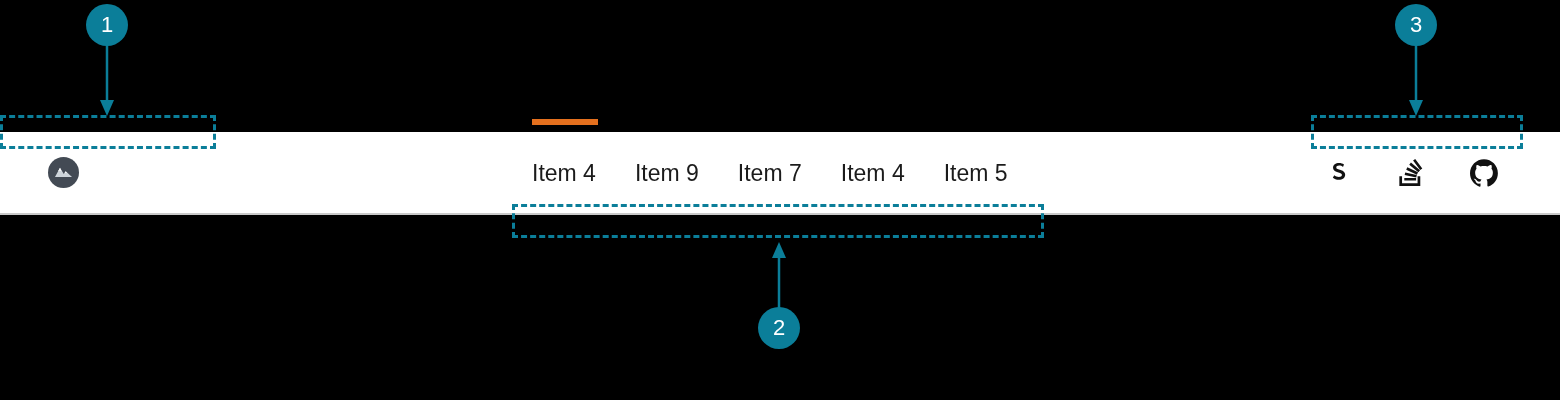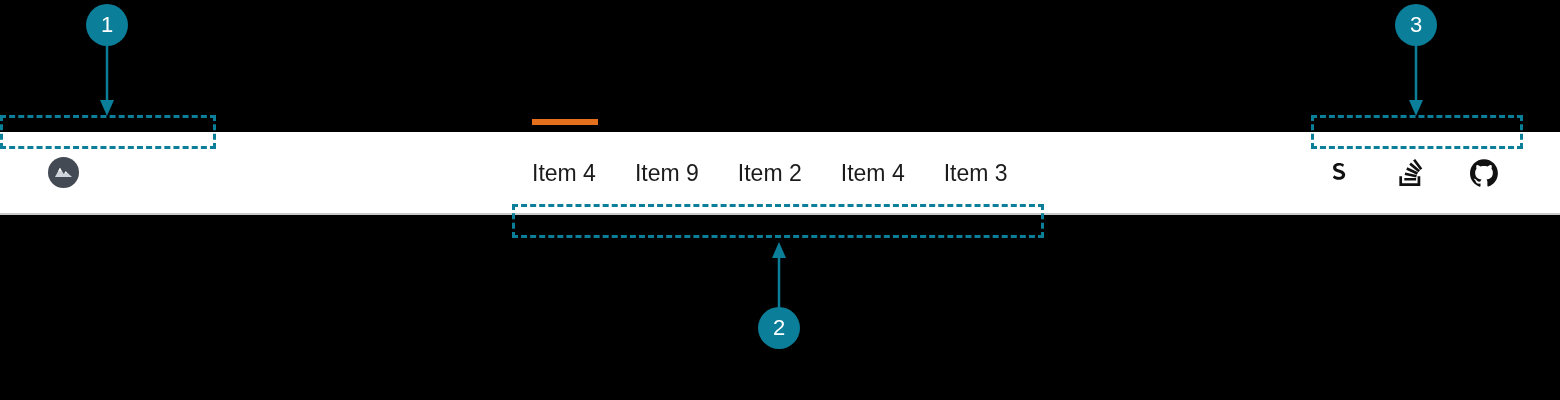--- a/index.html
+++ b/index.html
@@ -149,23 +149,23 @@
         <path d="M7.2 20.6 L12.4 11.2 L16.3 17.6 L18.3 14.6 L24.8 20.6 Z" fill="#ced4da"></path>
         <path d="M12.4 11.2 L10.4 14.8 L12.4 14.0 L14.1 14.9 Z" fill="#ffffff"></path>
         <path d="M18.3 14.6 L16.9 16.7 L18.4 16.3 L19.6 16.9 Z" fill="#ffffff"></path>
       </svg>
     </span>
   </a>
 
   <nav class="nav-items">
     <a class="nav-item active" href="#">Item 4</a>
     <a class="nav-item" href="#">Item 9</a>
-    <a class="nav-item" href="#">Item 2</a>
+    <a class="nav-item" href="#">Item 7</a>
     <a class="nav-item" href="#">Item 4</a>
-    <a class="nav-item" href="#">Item 3</a>
+    <a class="nav-item" href="#">Item 5</a>
   </nav>
 
   <div class="social">
 
     <a class="social-link" href="#" title="S">
       <svg viewBox="0 0 24 24" width="26" height="26" xmlns="http://www.w3.org/2000/svg" aria-hidden="true">
         <path fill="currentColor" d="M16.6 5.0c-1.2-0.9-2.8-1.4-4.5-1.4-3.3 0-5.6 1.8-5.6 4.4 0 2.2 1.5 3.4 4.3 4.3l1.5 0.5c1.8 0.6 2.4 1.1 2.4 2.0 0 1.1-1.1 1.8-2.8 1.8-1.6 0-3.1-0.6-4.3-1.6l-1.3 2.3c1.3 1.2 3.3 1.9 5.5 1.9 3.5 0 5.9-1.8 5.9-4.6 0-2.2-1.3-3.4-4.2-4.4l-1.6-0.5c-1.7-0.6-2.4-1.0-2.4-1.9 0-1.0 1.0-1.7 2.6-1.7 1.3 0 2.6 0.4 3.6 1.2z"></path>
         <path fill="currentColor" d="M12 1.4 5.0 3.6v7.1c0 5.0 3.0 8.6 7.0 11.9 4.0-3.3 7.0-6.9 7.0-11.9V3.6zM12 3.0l5.5 1.7v6.0c0 4.1-2.3 7.1-5.5 9.8-3.2-2.7-5.5-5.7-5.5-9.8v-6z" opacity="0"></path>
       </svg>
     </a>

